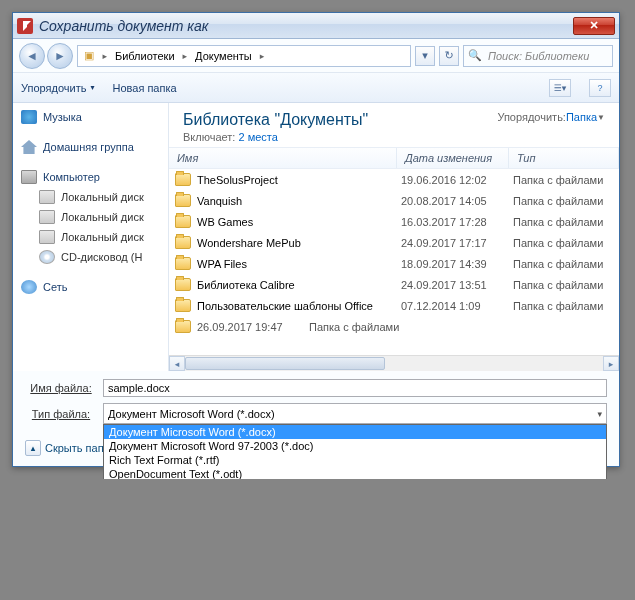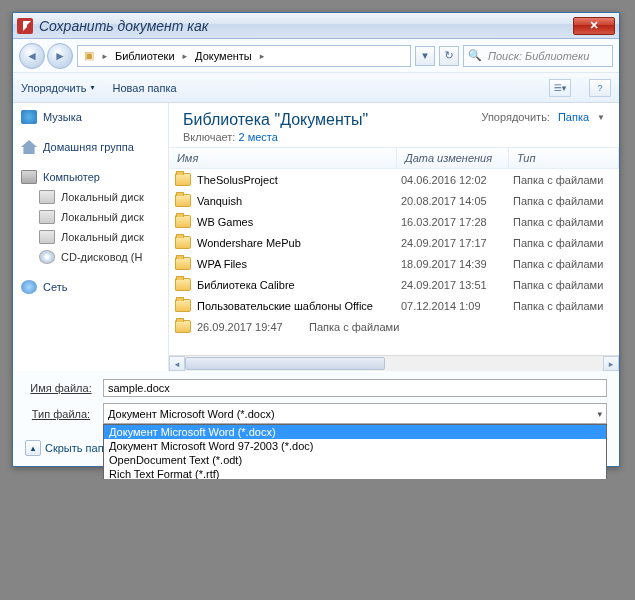--- a/index.html
+++ b/index.html
@@ -40,21 +40,21 @@
 .sico.disk { background: linear-gradient(#e8e8e8,#ccc); border:1px solid #999; border-radius:1px; }
 .sico.cd { background: radial-gradient(circle,#fff 20%,#d0e0f0 40%,#b0c8e0); border-radius:50%; border:1px solid #aaa; }
 .sico.net { background: radial-gradient(circle,#a8d8ff,#4a90d0); border-radius:50%; }
 
 .main { flex:1; display:flex; flex-direction:column; overflow:hidden; }
 .libhead { padding: 8px 14px 4px; display:flex; align-items:flex-start; }
 .libhead .lhl { flex:1; }
 .libtitle { color:#0a4a7a; font-size:16px; }
 .libsub { color:#666; font-size:11px; margin-top:2px; }
 .libsub a { color:#0064c8; text-decoration:none; }
-.libsort { color:#666; display:flex; align-items:center; gap:8px; }
+.libsort { color:#666; display:flex; align-items:center; gap:0; }
 .libsort a { color:#0064c8; text-decoration:none; }
 
 .cols { display:flex; border-top:1px solid #e8eef6; border-bottom:1px solid #e8eef6; background:linear-gradient(#fdfeff,#f2f7fd); height:22px; align-items:center; color:#4a5a70;font-style:italic; }
 .col { padding:0 8px; border-right:1px solid #e4ecf5; height:100%; display:flex; align-items:center; }
 .col.name{flex:0 0 228px;} .col.date{flex:0 0 112px;} .col.type{flex:1;}
 
 .filelist { flex:1; overflow-x:auto; overflow-y:hidden; }
 .filelist-inner { min-width: 440px; }
 .row { display:flex; align-items:center; height:21px; padding-left:6px; }
 .row .ficon { width:16px; height:13px; background:linear-gradient(#fde9a8,#f4c558); border:1px solid #d4a838; border-radius:1px 2px 2px 1px; margin-right:6px; flex-shrink:0; position:relative; }
@@ -181,21 +181,21 @@
       <div class="cols">
         <div class="col name">Имя</div>
         <div class="col date">Дата изменения</div>
         <div class="col type">Тип</div>
       </div>
       <div class="filelist">
         <div class="filelist-inner" id="filelist">
             <div class="row">
               <span class="ficon"></span>
               <span class="fname">TheSolusProject</span>
-              <span class="fdate">04.06.2016 12:02</span>
+              <span class="fdate">19.06.2016 12:02</span>
               <span class="ftype">Папка с файлами</span>
             </div>
             <div class="row">
               <span class="ficon"></span>
               <span class="fname">Vanquish</span>
               <span class="fdate">20.08.2017 14:05</span>
               <span class="ftype">Папка с файлами</span>
             </div>
             <div class="row">
               <span class="ficon"></span>
@@ -251,22 +251,22 @@
     </div>
     <div class="frow">
       <div class="flabel">Тип файла:</div>
       <div class="fselect">
         <div class="fselect-btn">
             <span>Документ Microsoft Word (*.docx)</span>
           </div>
         <div class="dropdown" id="dropdown">
             <div class="dopt sel">Документ Microsoft Word (*.docx)</div>
             <div class="dopt">Документ Microsoft Word 97-2003 (*.doc)</div>
+            <div class="dopt">Rich Text Format (*.rtf)</div>
             <div class="dopt">OpenDocument Text (*.odt)</div>
-            <div class="dopt">Rich Text Format (*.rtf)</div>
             <div class="dopt">Документ PDF (*.pdf)</div>
             <div class="dopt">Документ PDF/A (*.pdf)</div>
             <div class="dopt">Документ HTML (*.htm)</div>
             <div class="dopt" style="position: relative;">Текст (*.txt)<div class="txt-highlight" style="left: -2px; top: -3px; width: 78px; height: 20px;"></div></div>
             <div class="dopt">Рабочая книга Microsoft Excel (*.xlsx)</div>
             <div class="dopt">Рабочая книга Microsoft Excel 97-2003 (*.xls)</div>
             <div class="dopt">Презентация Microsoft PowerPoint (*.pptx)</div>
             <div class="dopt">Документ CSV (*.csv)</div>
             <div class="dopt">FictionBook (*.fb2)</div>
           </div>

